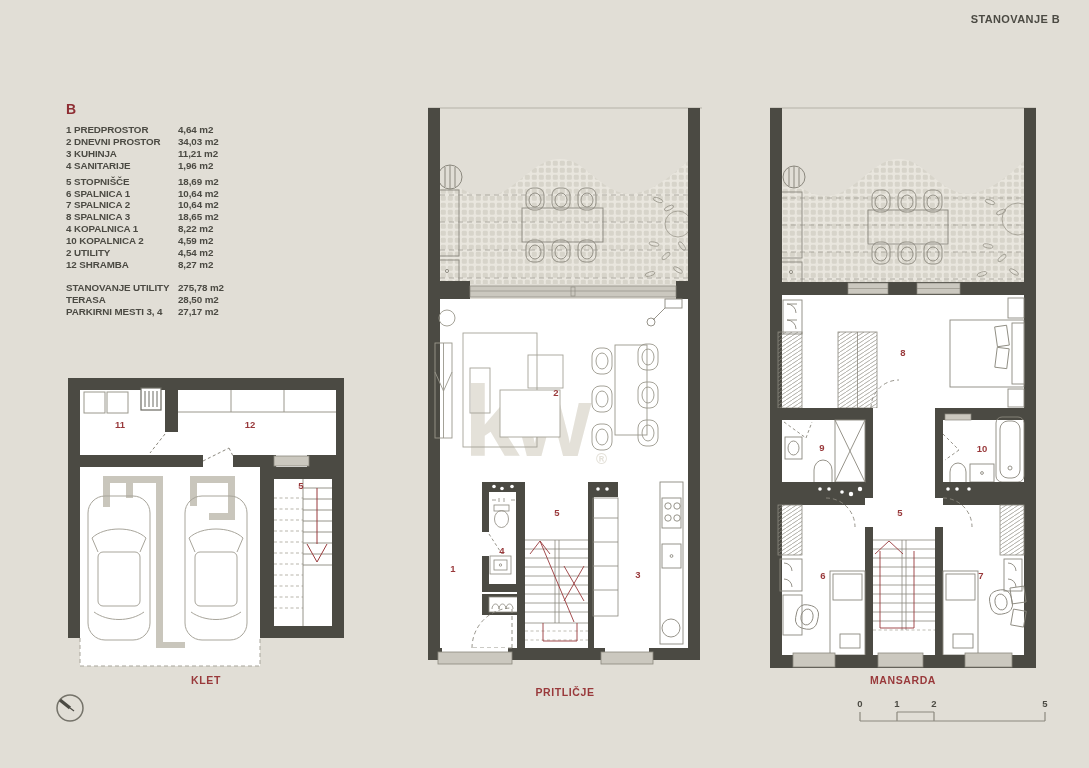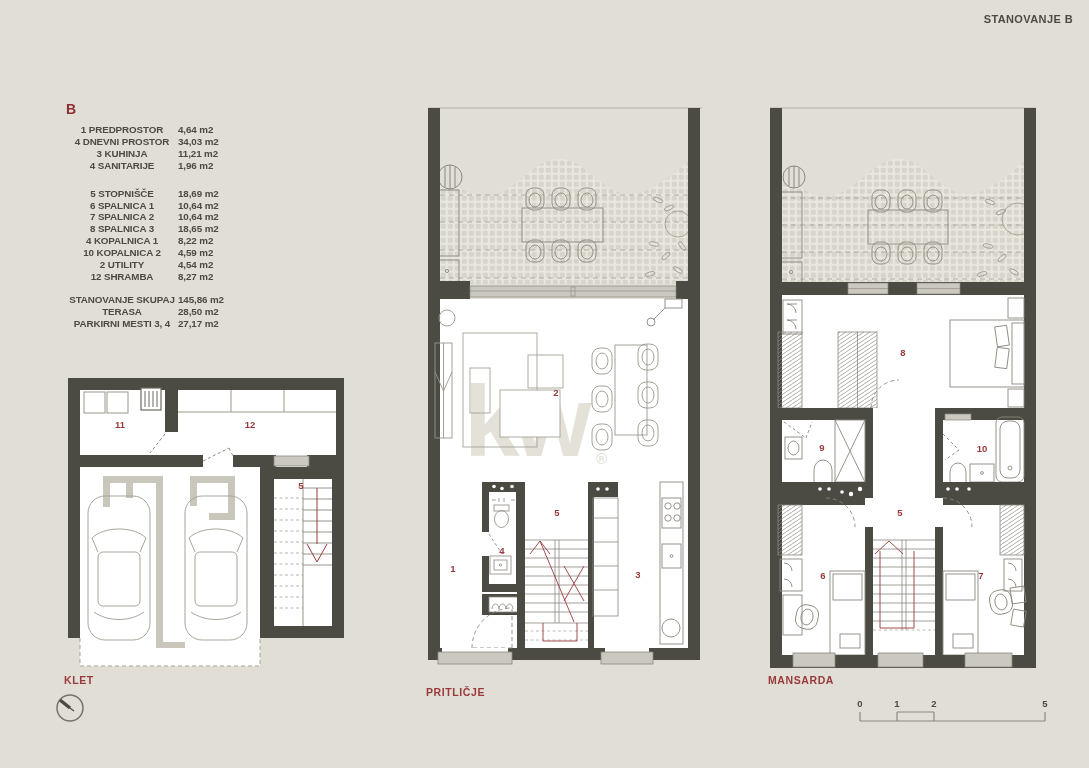--- a/index.html
+++ b/index.html
@@ -1,47 +1,47 @@
 <!DOCTYPE html>
 <html><head>
 <meta charset="utf-8">
 <style>
   html,body{margin:0;padding:0;}
   .sheet{position:relative;width:1089px;height:768px;background:#e1ded6;
          font-family:"Liberation Sans",sans-serif;overflow:hidden;}
-  .title{position:absolute;top:13px;right:16px;font-size:11px;font-weight:700;
+  .title{position:absolute;top:13px;right:29px;font-size:11px;font-weight:700;
          color:#4b4a43;letter-spacing:.4px;}
   .legend{position:absolute;left:66px;top:101px;width:250px;color:#4b4a43;}
   .legend-heading{font-size:14px;font-weight:700;color:#8e2d33;margin:0 0 7px 0;}
   .lrow{display:flex;font-size:9.8px;font-weight:700;line-height:11.9px;letter-spacing:-.1px;}
-  .lrow .lbl{width:112px;text-align:center;}
-  .lrow.gapped{margin-top:16px;}
+  .lrow .lbl{width:112px;}
+  .lrow.gapped{margin-top:4px;}
   .totals{margin-top:11px;}
   .plan{position:absolute;}
   .plan-label{position:absolute;top:674px;font-size:10.5px;font-weight:700;
-              color:#99393b;letter-spacing:.6px;text-align:left;}
+              color:#99393b;letter-spacing:.6px;text-align:center;}
   svg{display:block;}
   .compass{position:absolute;left:52px;top:690px;}
   .scalebar{position:absolute;left:854px;top:697px;}
 </style>
 </head>
 <body>
 
 <div class="sheet">
 
   <div class="title">STANOVANJE B</div>
 
   <div class="legend">
     <div class="legend-heading">B</div>
     <div class="lrow">
         <span class="lbl">1 PREDPROSTOR</span>
         <span>4,64 m2</span>
       </div>
     <div class="lrow">
-        <span class="lbl">4 DNEVNI PROSTOR</span>
+        <span class="lbl">2 DNEVNI PROSTOR</span>
         <span>34,03 m2</span>
       </div>
     <div class="lrow">
         <span class="lbl">3 KUHINJA</span>
         <span>11,21 m2</span>
       </div>
     <div class="lrow">
         <span class="lbl">4 SANITARIJE</span>
         <span>1,96 m2</span>
       </div>
@@ -72,22 +72,22 @@
     <div class="lrow">
         <span class="lbl">2 UTILITY</span>
         <span>4,54 m2</span>
       </div>
     <div class="lrow">
         <span class="lbl">12 SHRAMBA</span>
         <span>8,27 m2</span>
       </div>
     <div class="totals">
       <div class="lrow">
-          <span class="lbl">STANOVANJE  SKUPAJ</span>
-          <span>145,86 m2</span>
+          <span class="lbl">STANOVANJE  UTILITY</span>
+          <span>275,78 m2</span>
         </div>
       <div class="lrow">
           <span class="lbl">TERASA</span>
           <span>28,50 m2</span>
         </div>
       <div class="lrow">
           <span class="lbl">PARKIRNI MESTI  3, 4</span>
           <span>27,17 m2</span>
         </div>
     </div>

